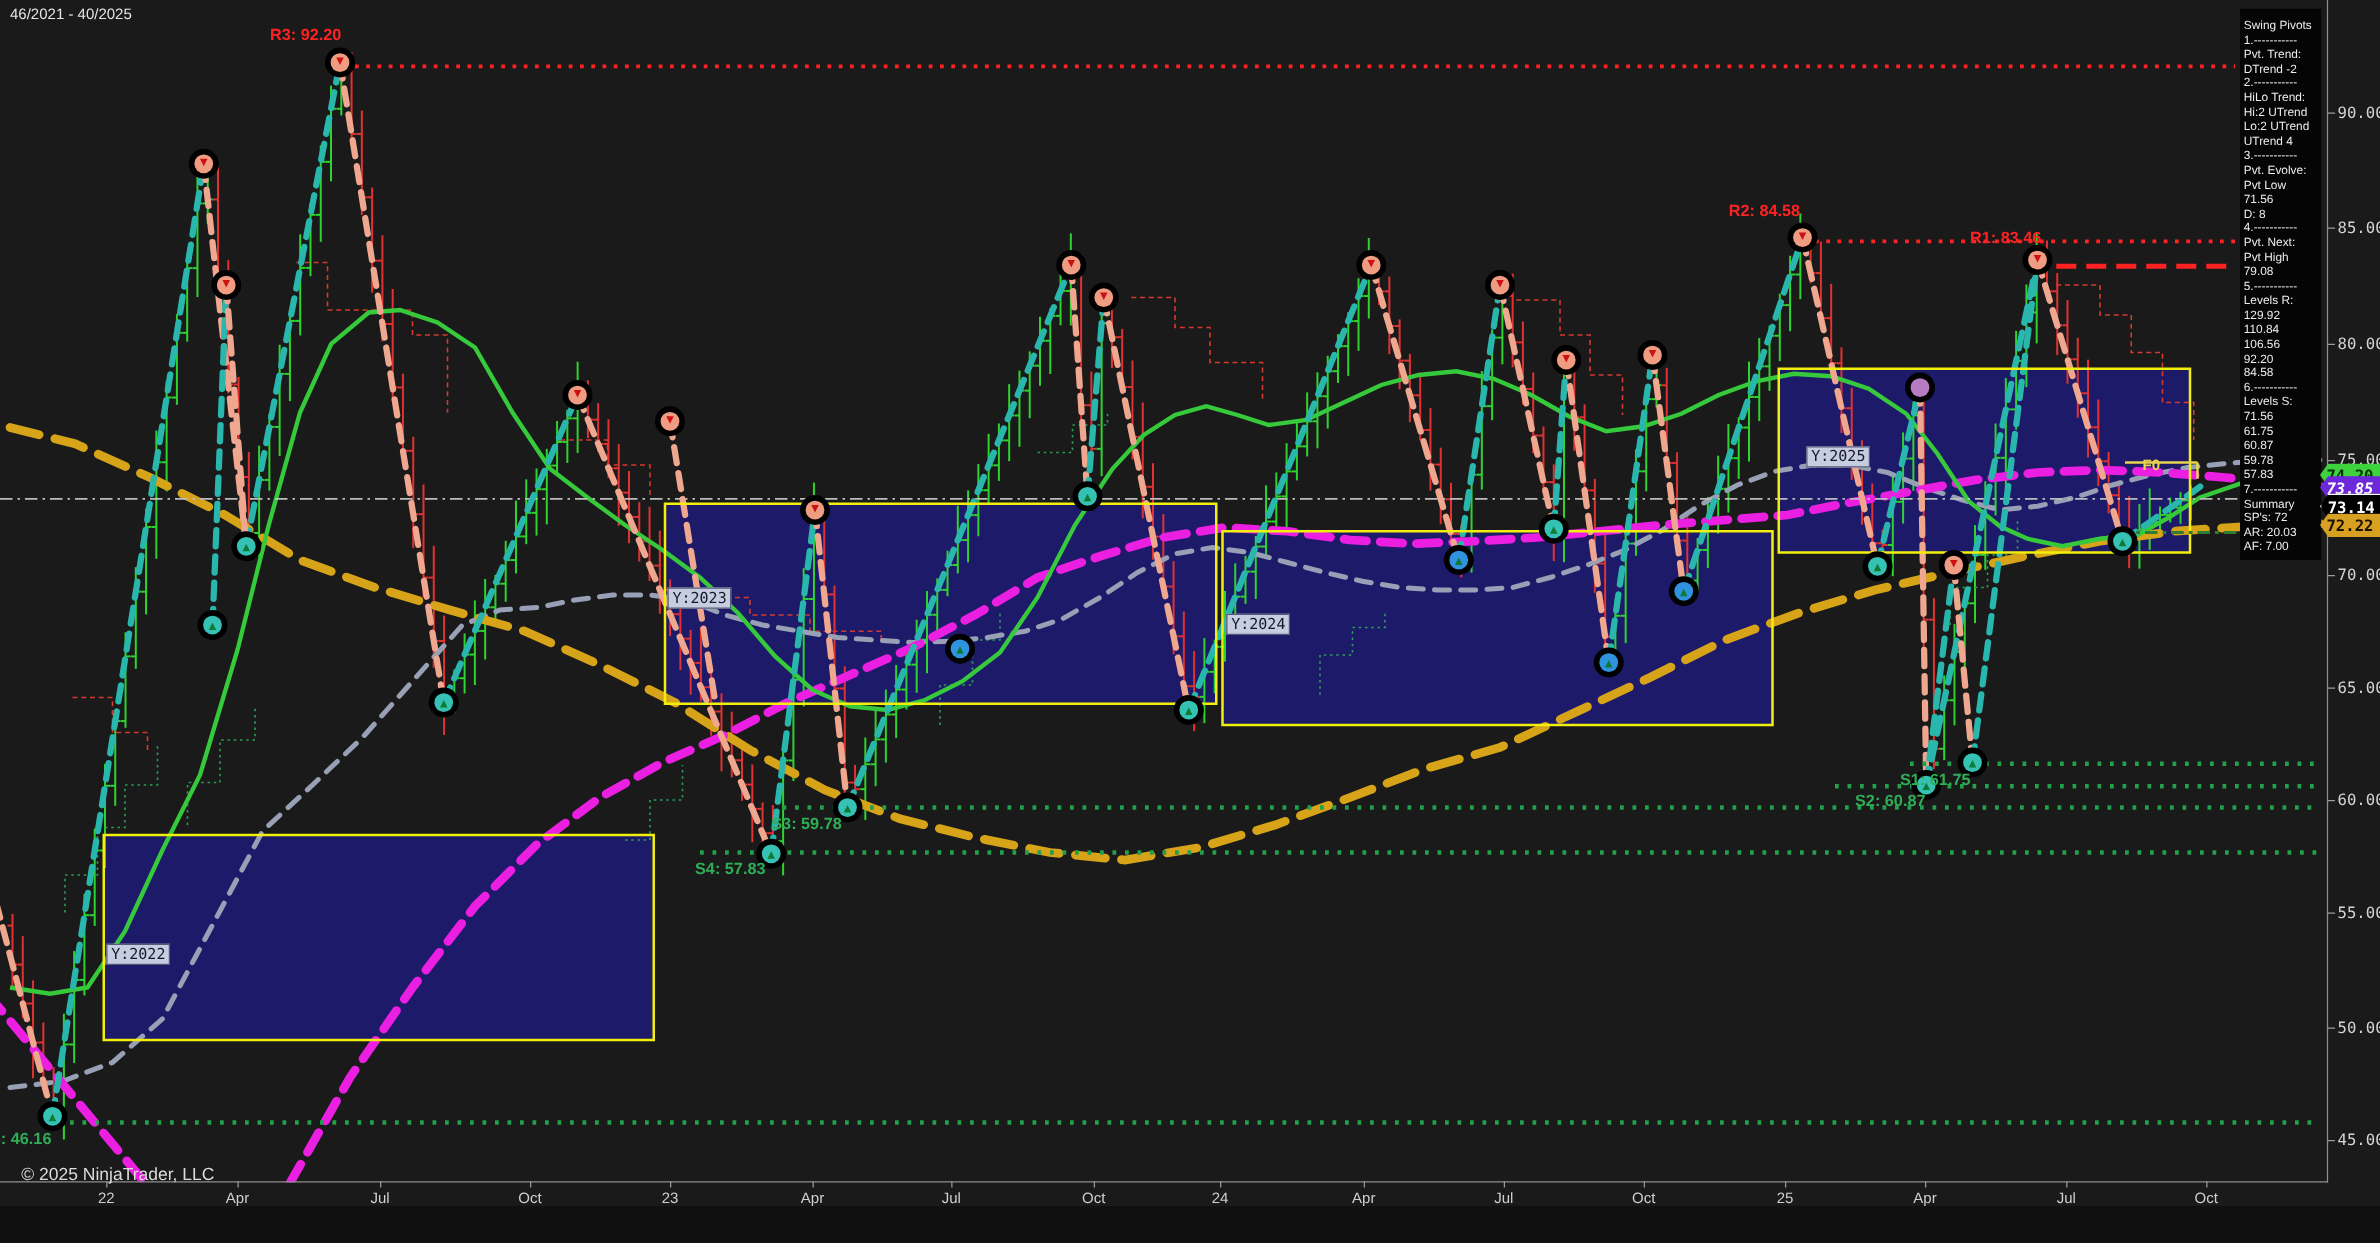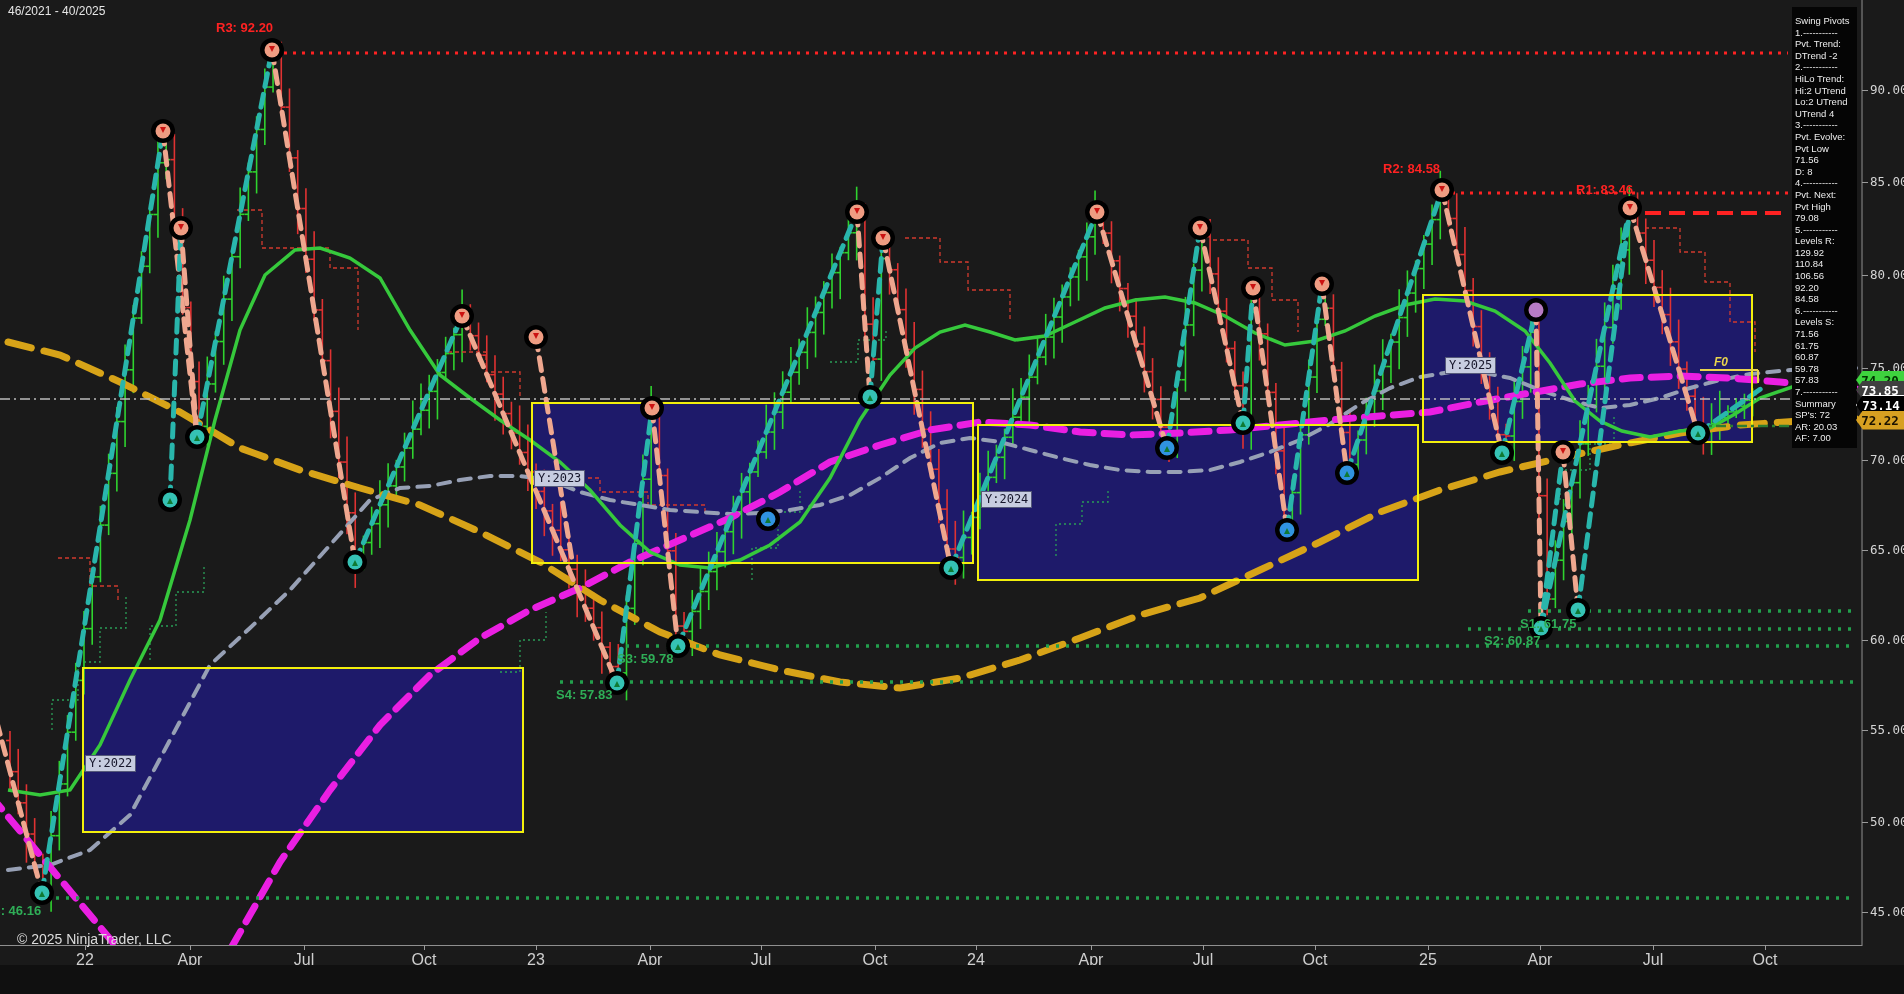--- a/index.html
+++ b/index.html
@@ -7,21 +7,21 @@
          font-family:"Liberation Sans",sans-serif;}
   svg{position:absolute;left:0;top:0;}
   .abs{position:absolute;}
   #rangeLabel{left:8px;top:4px;color:#e6e6e6;font-size:12px;}
   #titleBox{left:8px;top:26px;width:162px;height:54px;background:#0b0b0b;color:#f2f2f2;
             font-size:27px;line-height:54px;padding-left:8px;}
   #panel{left:1792px;top:7px;width:62px;background:#050505;color:#ededed;font-size:9.5px;
          line-height:11.6px;padding:8px 0 4px 3px;white-space:pre;}
   .ytick{position:absolute;color:#d4d4d4;font-size:12.5px;font-family:"DejaVu Sans Mono",monospace;left:1870px;}
   .ytickmark{position:absolute;left:1862px;width:6px;height:1px;background:#9a9a9a;}
-  .xtick{position:absolute;color:#cfcfcf;font-size:16px;top:951px;transform:translateX(-50%);}
+  .xtick{position:absolute;color:#cfcfcf;font-size:12px;top:951px;transform:translateX(-50%);}
   .xtickmark{position:absolute;top:945px;width:1px;height:5px;background:#9a9a9a;}
   .tag{position:absolute;left:1856px;width:48px;height:19px;font-size:12.5px;font-weight:bold;
        text-align:center;line-height:19px;font-family:"DejaVu Sans Mono",monospace;
        clip-path:polygon(0 50%,14% 0,100% 0,100% 100%,14% 100%);}
   .lvl{position:absolute;font-size:13px;font-weight:bold;white-space:nowrap;}
   .ybox-label{position:absolute;background:#c7cde0;color:#17172c;border:1px solid #55597a;
        font-family:"DejaVu Sans Mono",monospace;font-size:12px;padding:0 3px;line-height:15px;}
   #f0{color:#e8d44d;font-size:12px;font-weight:bold;}
   #copyright{left:17px;top:931px;color:#dcdcdc;font-size:14px;}
   #tabbar{left:0;top:971px;width:1904px;height:23px;background:#111111;border-top:1px solid #2c2c2c;}
@@ -980,21 +980,21 @@
       <div class="ytick" style="top: 542px;">65.00</div>
       <div class="ytickmark" style="top: 640px;"></div>
       <div class="ytick" style="top: 632px;">60.00</div>
       <div class="ytickmark" style="top: 730px;"></div>
       <div class="ytick" style="top: 722px;">55.00</div>
       <div class="ytickmark" style="top: 822px;"></div>
       <div class="ytick" style="top: 814px;">50.00</div>
       <div class="ytickmark" style="top: 912px;"></div>
       <div class="ytick" style="top: 904px;">45.00</div>
       <div class="tag" style="top: 370.5px; background: rgb(62, 211, 62); color: rgb(0, 51, 0); z-index: 10;">74.20</div>
-      <div class="tag" style="top: 380.5px; background: #404040; color: rgb(255, 255, 255); z-index: 11;">73.85</div>
+      <div class="tag" style="top: 380.5px; background: #6d28d9; color: rgb(255, 255, 255); z-index: 11; font-style: italic;">73.85</div>
       <div class="tag" style="top: 394.5px; background: rgb(0, 0, 0); color: rgb(255, 255, 255); border: 1px solid rgb(255, 255, 255); z-index: 12;">73.14</div>
       <div class="tag" style="top: 410.5px; background: rgb(215, 160, 33); color: rgb(26, 18, 0); z-index: 13;">72.22</div>
     </div>
   <div class="abs" id="xaxis">
       <div class="xtickmark" style="left: 85px;"></div>
       <div class="xtick" style="left: 85px;">22</div>
       <div class="xtickmark" style="left: 190px;"></div>
       <div class="xtick" style="left: 190px;">Apr</div>
       <div class="xtickmark" style="left: 304px;"></div>
       <div class="xtick" style="left: 304px;">Jul</div>
@@ -1033,19 +1033,19 @@
       <div class="lvl" style="left: 1484px; top: 633px; color: rgb(47, 174, 87);">S2: 60.87</div>
       <div class="lvl" style="left: 617px; top: 651px; color: rgb(47, 174, 87);">S3: 59.78</div>
       <div class="lvl" style="left: 556px; top: 687px; color: rgb(47, 174, 87);">S4: 57.83</div>
       <div class="lvl" style="left: -8px; top: 903px; color: rgb(47, 174, 87);">S: 46.16</div>
       <div class="ybox-label" style="left: 85px; top: 739px; margin-top: 16px;">Y:2022</div>
       <div class="ybox-label" style="left: 534px; top: 470px;">Y:2023</div>
       <div class="ybox-label" style="left: 981px; top: 491px;">Y:2024</div>
       <div class="ybox-label" style="left: 1426px; top: 357px; margin-left: 19px;">Y:2025</div>
     </div>
 
-  <div class="abs" id="f0" style="left: 1714px; top: 355px; font-style: italic;">F0</div>
+  <div class="abs" id="f0" style="left: 1714px; top: 365px;">F0</div>
 
   <div class="abs" id="copyright">© 2025 NinjaTrader, LLC</div>
   <div class="abs" id="tabbar"></div>
   <div class="abs" id="tabLabel">W USO</div>
   <div class="abs" id="brand">NINJATRADER</div>
 </div>
 
 </body></html>

